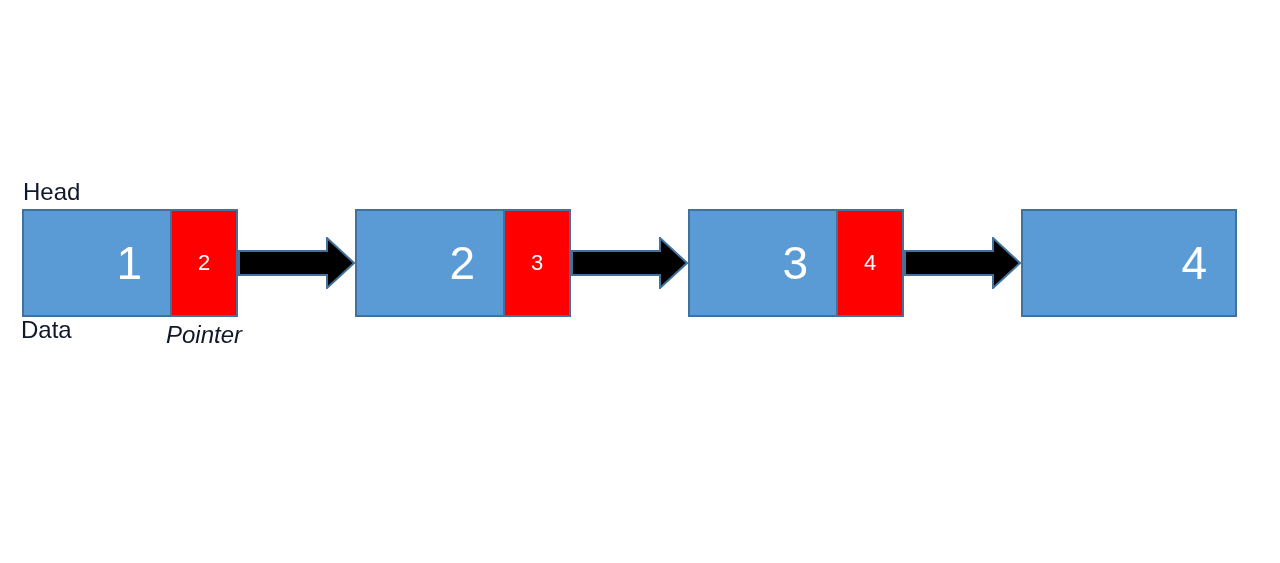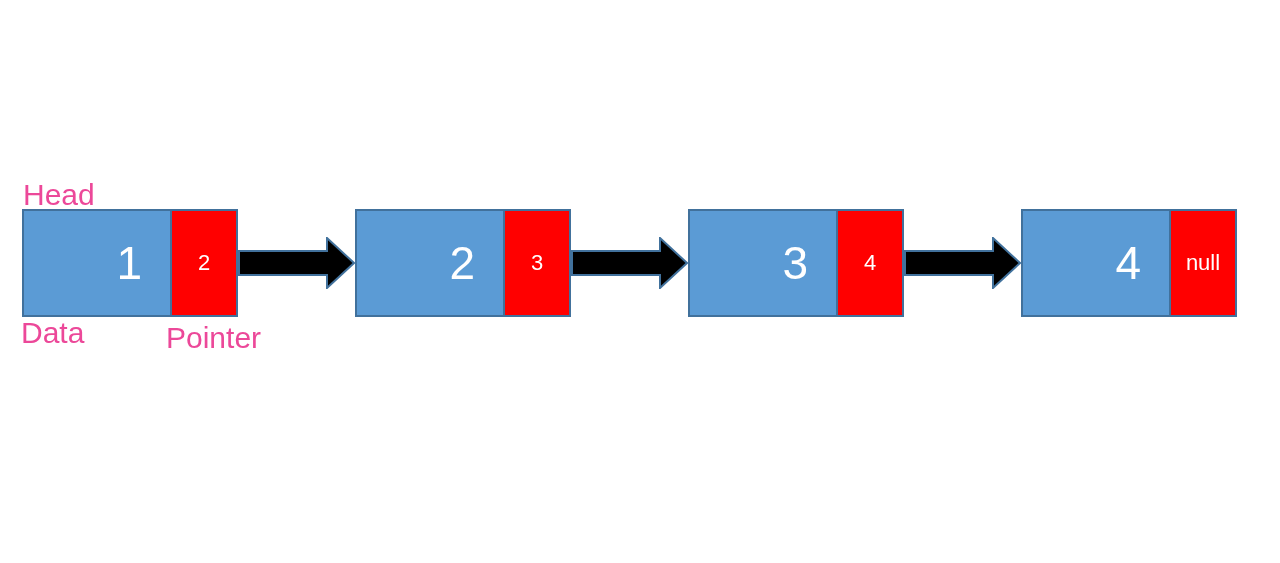--- a/index.html
+++ b/index.html
@@ -11,28 +11,28 @@
     overflow: hidden;
   }
   .canvas {
     position: absolute;
     left: 0; top: 0;
     width: 1280px; height: 563px;
     background: #ffffff;
   }
   .diagram-label {
     position: absolute;
-    color: #ec4899;
-    font-size: 30px;
+    color: #0f172a;
+    font-size: 24px;
     line-height: 1;
     white-space: nowrap;
   }
   .label-head    { left: 23px;  top: 180px; }
   .label-data    { left: 21px;  top: 318px; }
-  .label-pointer { left: 166px; top: 323px; }
+  .label-pointer { left: 166px; top: 323px; font-style: italic; }
 
   .node {
     position: absolute;
     top: 209px;
     width: 216px;
     height: 108px;
     background: #5b9bd5;
     border: 2px solid #41719c;
     display: flex;
   }
@@ -125,18 +125,15 @@
   <div class="arrow arrow-3">
     <svg viewBox="0 0 117 52" xmlns="http://www.w3.org/2000/svg">
       <polygon points="1,14 89,14 89,1 116,26 89,51 89,38 1,38" fill="#000000" stroke="#41719c" stroke-width="2" stroke-linejoin="miter"></polygon>
     </svg>
   </div>
 
   <div class="node node-4">
     <div class="data-cell">
       <span>4</span>
     </div>
-    <div class="pointer-cell">
-      <span>null</span>
-    </div>
   </div>
 
 </div>
 
 </body></html>

